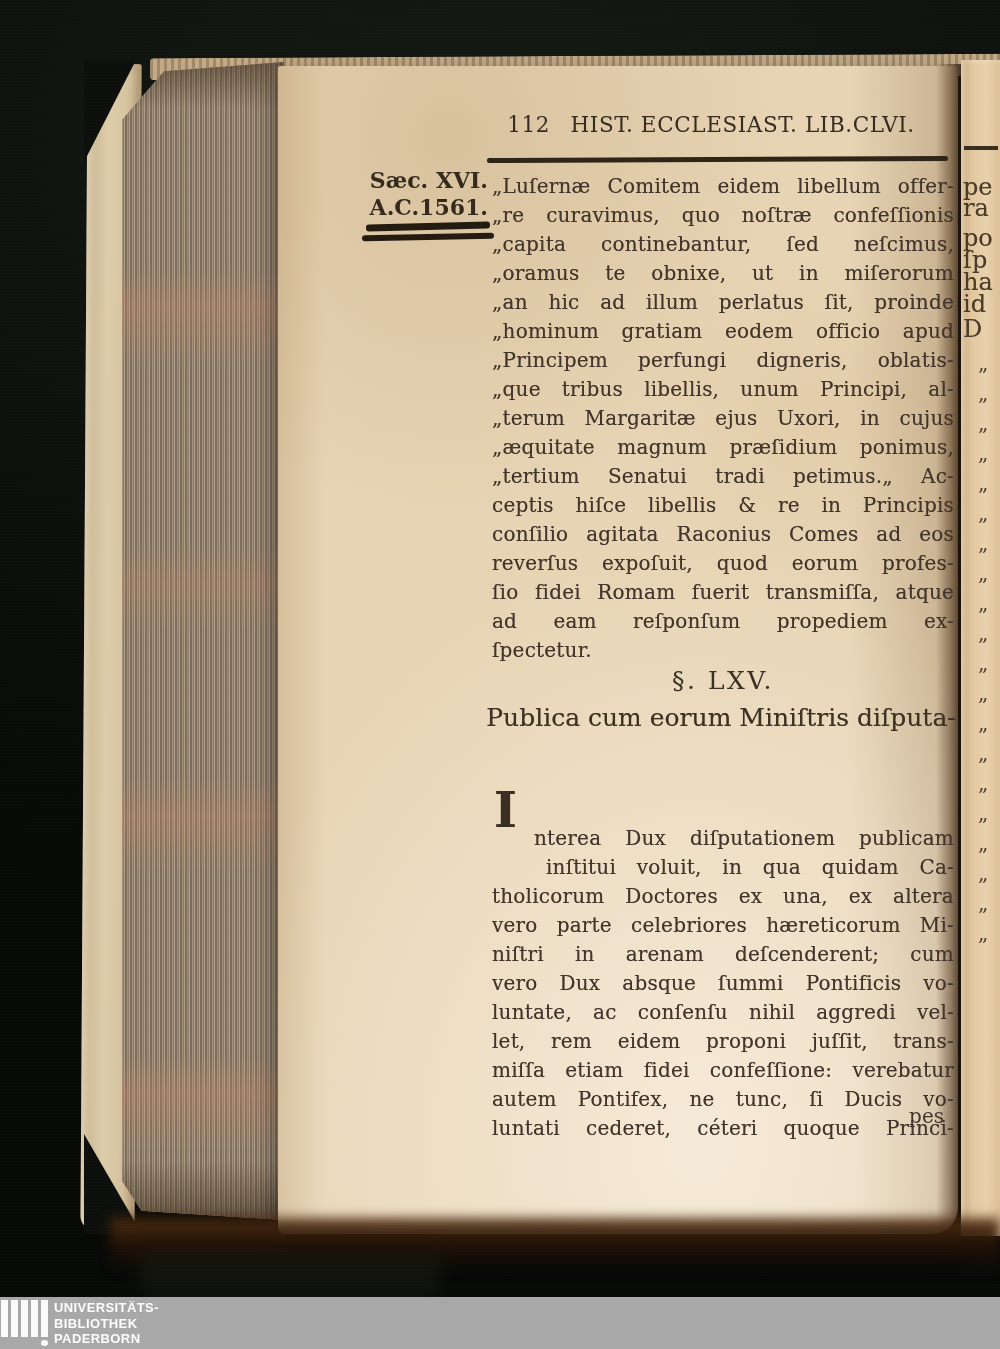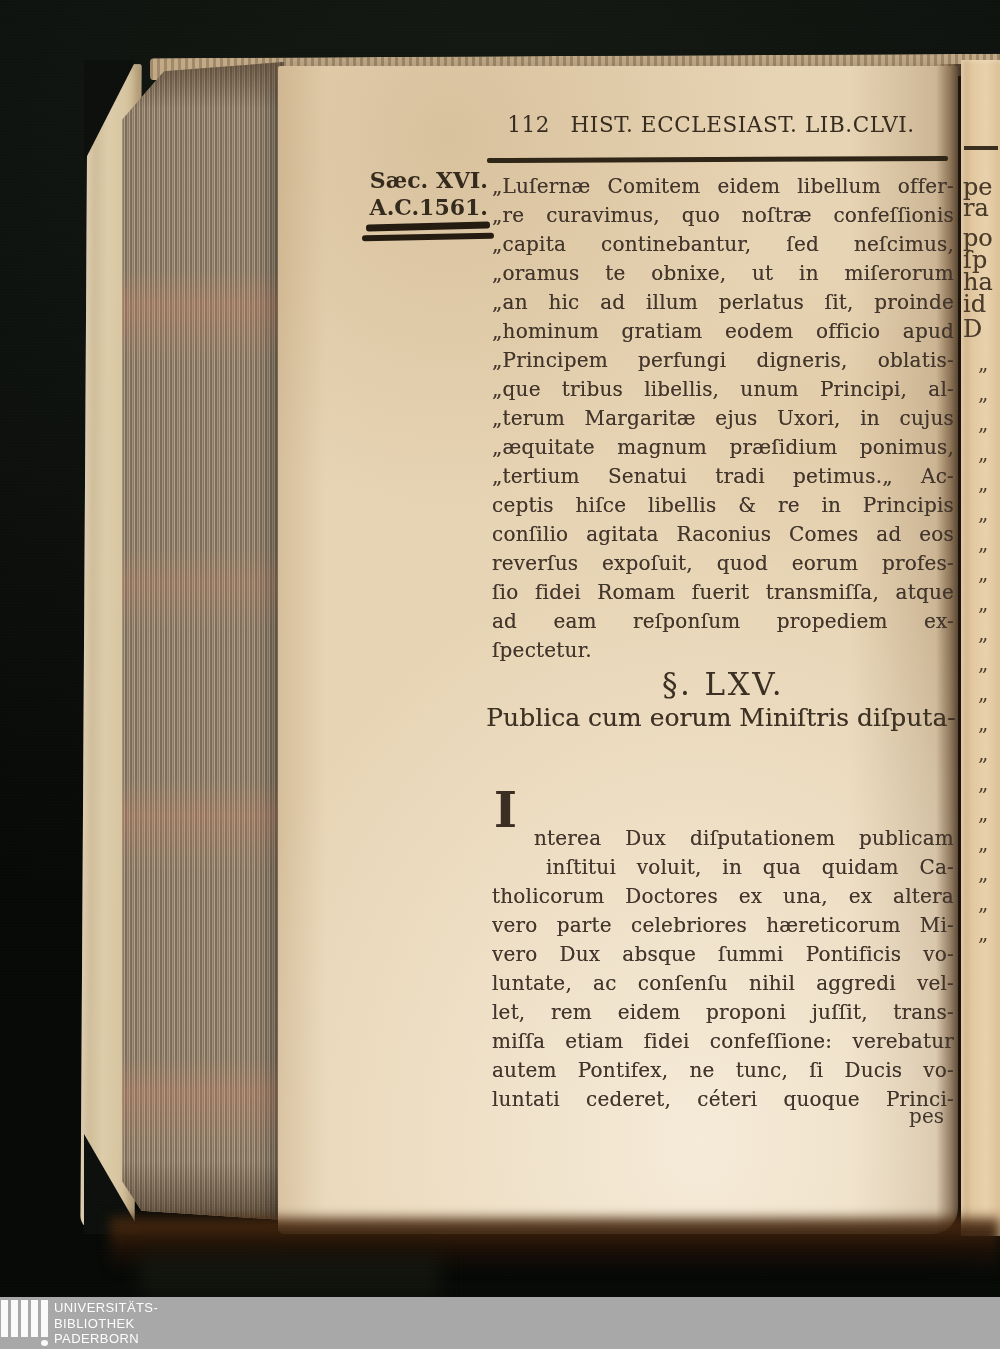--- a/index.html
+++ b/index.html
@@ -66,21 +66,21 @@
   .p1{left:492px;top:172px;width:462px;}
   .p2{left:492px;top:783px;width:462px;margin-top:41px;}
   .line{position:static;display:block;height:29px;line-height:29px;font-size:20px;
      color:#41342a;text-align:justify;text-align-last:justify;overflow:hidden;
      letter-spacing:.2px;text-shadow:0 0 .5px rgba(65,52,42,.6);}
   .p1 .line:last-child{text-align-last:left;}
   .p2 .line:nth-child(1){padding-left:42px;}
   .p2 .line:nth-child(2){padding-left:54px;}
   .drop-cap{left:494px;top:784px;font-size:49px;line-height:52px;font-weight:600;color:#3a2e22;
      text-shadow:0 0 .6px rgba(58,46,34,.7);}
-  .section-mark{left:492px;top:666px;width:462px;height:30px;text-align:center;font-size:31px;
+  .section-mark{left:492px;top:666px;width:462px;height:30px;text-align:center;font-size:25px;
      letter-spacing:2.5px;color:#3a2f22;}
   .subheading{left:482px;top:701px;width:478px;text-align:center;font-size:25px;
      color:#3d3124;}
   .subheading div{position:static;height:33px;line-height:33px;text-shadow:0 0 .5px rgba(61,49,36,.6);}
   .catchword{left:492px;top:1102px;width:452px;height:29px;line-height:29px;font-size:20px;
      text-align:right;color:#41342a;}
 
   
   .np-rule{left:964px;top:146px;width:34px;height:4px;background:#3a2e1e;}
   .np-frags div{position:absolute;left:963px;width:36px;height:22px;line-height:22px;
@@ -98,21 +98,21 @@
   
   .footer{left:0;top:1297px;width:1000px;height:52px;background:#a8a8a8;z-index:10;}
   .logo{left:0;top:0;width:52px;height:52px;}
   .logo i{position:absolute;top:3px;width:6.5px;height:37px;background:#fafafa;}
   .logo i:nth-child(1){left:1px;}
   .logo i:nth-child(2){left:11px;}
   .logo i:nth-child(3){left:21px;}
   .logo i:nth-child(4){left:31px;}
   .logo i:nth-child(5){left:41px;}
   .logo .dot{position:absolute;left:41px;top:43px;width:7px;height:6px;border-radius:50%;background:#fafafa;}
-  .libname{left:54px;top:3px;width:260px;font-family:"Liberation Sans", sans-serif;font-weight:normal;
+  .libname{left:54px;top:3px;width:260px;font-family:"Liberation Sans", sans-serif;font-weight:bold;
      font-size:13px;line-height:15.5px;letter-spacing:.4px;color:#fdfdfd;}
   .libname div{position:static;}
 </style>
 </head>
 <body>
 
 <div class="stage">
 
   <div class="head-edge"></div>
   <div class="cover-edge"></div>
@@ -163,20 +163,21 @@
   <div class="subheading">
       <div>Publica cum eorum Miniſtris diſputa-</div>
     </div>
 
   <div class="drop-cap">I</div>
   <div class="para p2">
       <div class="line">nterea Dux diſputationem publicam</div>
       <div class="line">inſtitui voluit, in qua quidam Ca-</div>
       <div class="line">tholicorum Doctores ex una, ex altera</div>
       <div class="line">vero parte celebriores hæreticorum Mi-</div>
+      <div class="line">niſtri in arenam deſcenderent; cum</div>
       <div class="line">vero Dux absque ſummi Pontificis vo-</div>
       <div class="line">luntate, ac conſenſu nihil aggredi vel-</div>
       <div class="line">let, rem eidem proponi juſſit, trans-</div>
       <div class="line">miſſa etiam fidei confeſſione: verebatur</div>
       <div class="line">autem Pontifex, ne tunc, ſi Ducis vo-</div>
       <div class="line">luntati cederet, céteri quoque Princi-</div>
     </div>
 
   <div class="catchword">pes</div>
 

